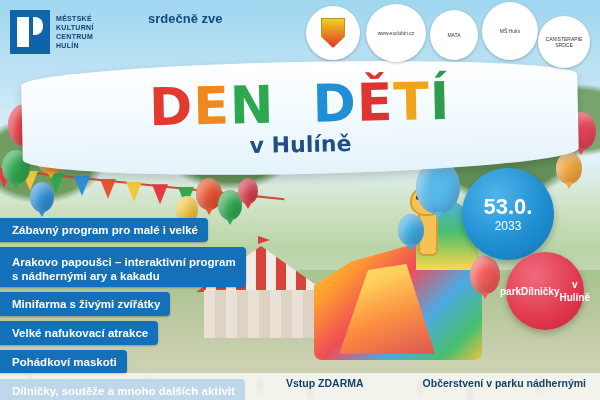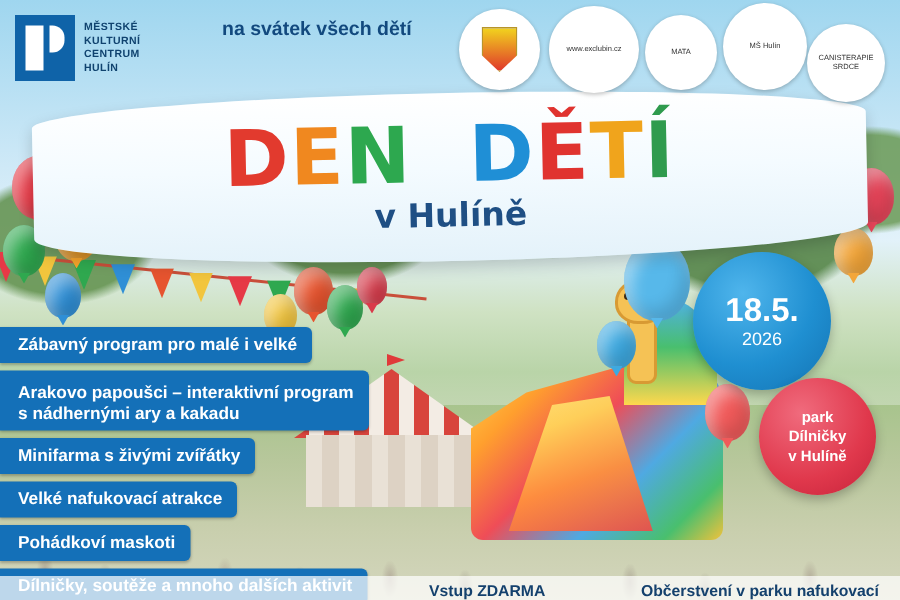--- a/index.html
+++ b/index.html
@@ -294,26 +294,26 @@
     position: absolute; right: 86px; top: 238px;
     font-size: 10px; line-height: 13px; font-weight: bold; color: #123f6b;
     text-align: center;
   }
   .place-bubble {
     position: absolute; right: 16px; top: 252px;
     width: 78px; height: 78px; border-radius: 50%;
     background: radial-gradient(circle at 36% 30%, #f06b7d 0%, #e0384c 60%, #c5223a 100%);
     box-shadow: 0 3px 7px rgba(0,0,0,.25);
     color: #fff; text-align: center;
-    display: flex; flex-direction: column; align-items: center; justify-content: center;
+    display: flex; flex-direction: row; align-items: center; justify-content: center;
     font-size: 10px; line-height: 13px; font-weight: bold;
   }
   
   .footer {
-    position: absolute; left: 0; bottom: 0; width: 600px; height: 16px;
+    position: absolute; left: 0; bottom: 0; width: 600px; height: 27px;
     background: rgba(255,255,255,.72);
   }
   .footer .f-entry {
     position: absolute; left: 286px; top: 4px;
     font-size: 10.5px; font-weight: bold; color: #14416d;
   }
   .footer .f-refresh {
     position: absolute; right: 14px; top: 4px;
     font-size: 10.5px; font-weight: bold; color: #14416d;
   }
@@ -404,21 +404,21 @@
     <div class="logo-mark"></div>
     <div class="logo-text">
       <div>MĚSTSKÉ</div>
       <div>KULTURNÍ</div>
       <div>CENTRUM</div>
       <div>HULÍN</div>
     </div>
   </div>
 
   <div class="invite">
-    <div>na svátek všech dětí</div>
+    <div>srdečně zve</div>
   </div>
 
   <div class="badges">
     <div class="badge badge-1">
       <div class="shield"></div>
     </div>
     <div class="badge badge-2">
       <div class="bt">www.exclubin.cz</div>
     </div>
     <div class="badge badge-3">
@@ -428,29 +428,29 @@
       <div class="bt">MŠ Hulín</div>
     </div>
     <div class="badge badge-5">
       <div class="bt">CANISTERAPIE SRDCE</div>
     </div>
   </div>
 
   <div class="features" id="feature-list"><div class="feature"><div>Zábavný program pro malé i velké</div></div><div class="feature two"><div>Arakovo papoušci – interaktivní program</div><div>s nádhernými ary a kakadu</div></div><div class="feature"><div>Minifarma s živými zvířátky</div></div><div class="feature"><div>Velké nafukovací atrakce</div></div><div class="feature"><div>Pohádkoví maskoti</div></div><div class="feature"><div>Dílničky, soutěže a mnoho dalších aktivit</div></div></div>
 
   <div class="date-bubble">
-    <div class="d1">18.5.</div>
-    <div class="d2">2026</div>
+    <div class="d1">53.0.</div>
+    <div class="d2">2033</div>
   </div>
 
 
   <div class="place-bubble">
     <div>park</div>
     <div>Dílničky</div>
     <div>v Hulíně</div>
   </div>
 
   <div class="footer">
     <div class="f-entry">Vstup ZDARMA</div>
-    <div class="f-refresh">Občerstvení v parku nafukovací</div>
+    <div class="f-refresh">Občerstvení v parku nádhernými</div>
   </div>
 
 </div>
 
 </body></html>

